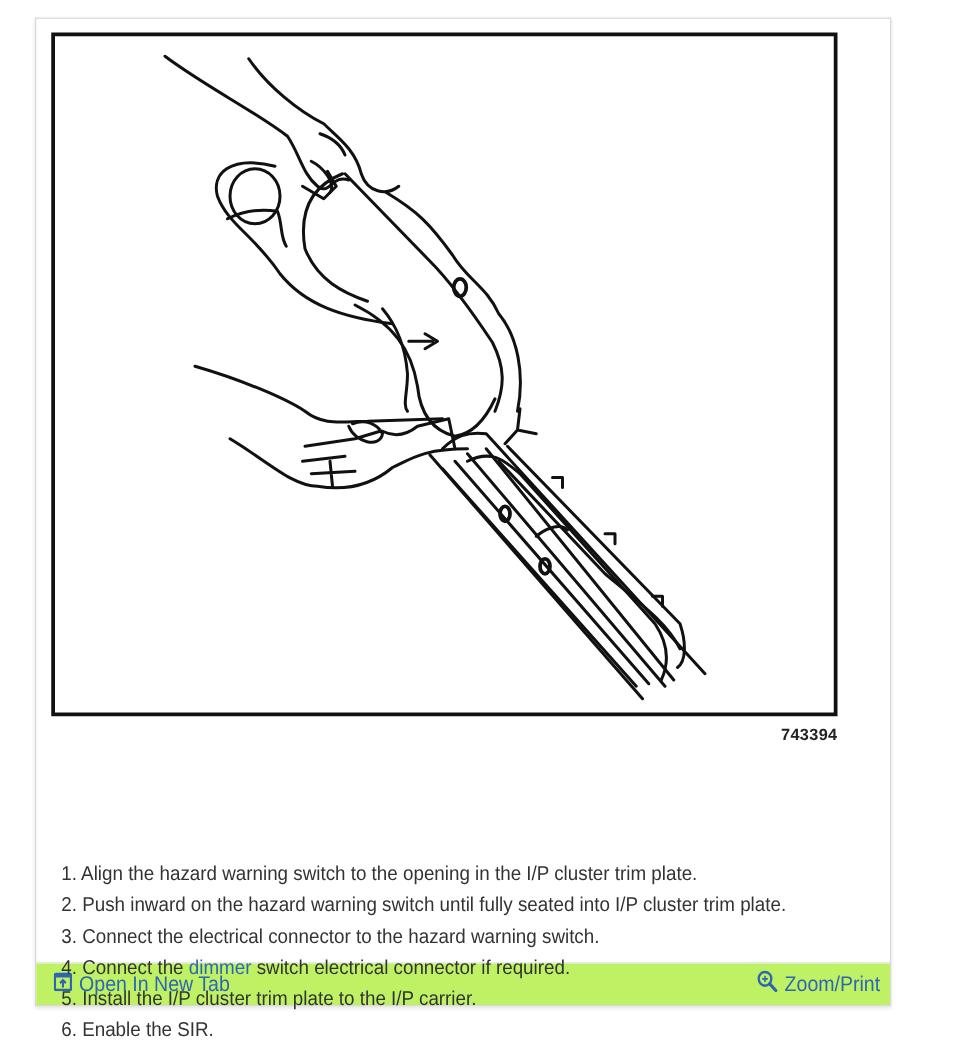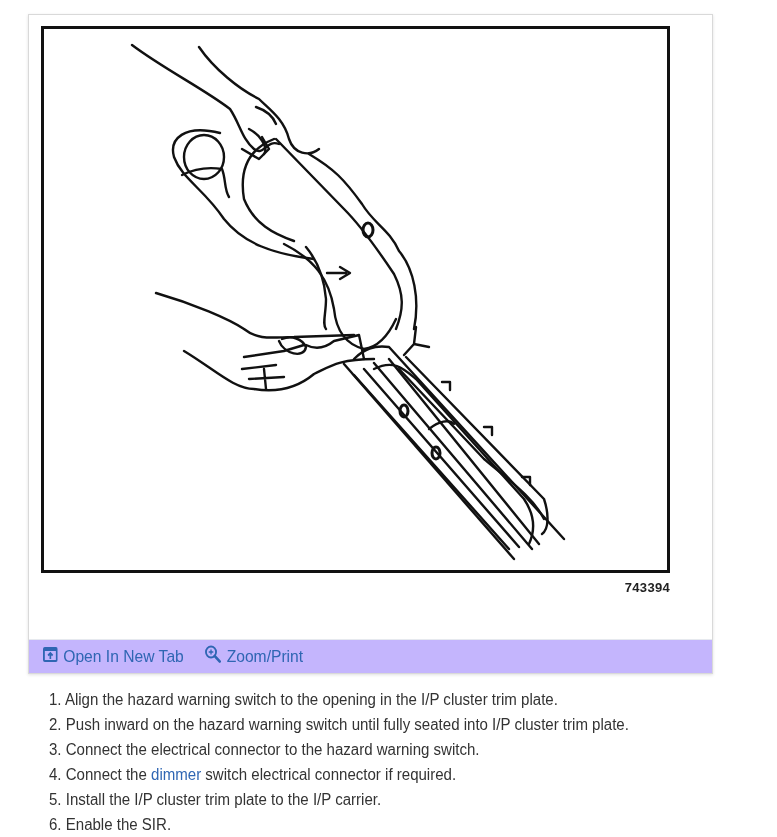--- a/index.html
+++ b/index.html
@@ -1,41 +1,41 @@
 <!DOCTYPE html>
 <html><head>
   <meta charset="utf-8">
   <style>
     html, body { margin: 0; padding: 0; background: #ffffff; }
     body {
       width: 777px; height: 837px; position: relative; overflow: hidden;
       font-family: "Liberation Sans", sans-serif; color: #333333;
     }
     .card {
-      position: absolute; left: 28px; top: 14px; width: 685px; height: 660px;
+      position: absolute; left: 28px; top: 14px; width: 685px; height: 791px;
       background: #ffffff;
       border: 1px solid #d9d9d9;
       box-shadow: 0 1px 3px rgba(0,0,0,0.12);
       box-sizing: border-box;
     }
     .figure {
       position: absolute; left: 12px; top: 11px; width: 629px; height: 547px;
       border: 3px solid #111111; box-sizing: border-box; background: #ffffff;
       overflow: hidden;
     }
     .figure svg { position: absolute; left: 0; top: 0; }
     .fig-id {
       position: absolute; right: 42px; top: 565px;
       font-family: "Liberation Sans", sans-serif; font-weight: bold;
       font-size: 13px; color: #222222; letter-spacing: 0.3px;
     }
     .footer {
       position: absolute; left: 0; right: 0; bottom: 0; height: 34px;
-      background: #c4b5fd; border-top: 1px solid #e6e9ee;
-      display: flex; align-items: center; 
+      background: #bef264; border-top: 1px solid #e6e9ee;
+      display: flex; align-items: center; justify-content: space-between;
       padding: 0 8px 0 14px; box-sizing: border-box;
     }
     .footer a {
       color: #2f66b3; text-decoration: none; font-size: 17px;
       display: flex; align-items: center; cursor: pointer;
       font-family: "Liberation Sans", sans-serif;
       transform: scaleX(0.92); transform-origin: left center;
     }
     .footer a.right { transform-origin: right center; }
     .icon { display: inline-block; margin-right: 6px; }

